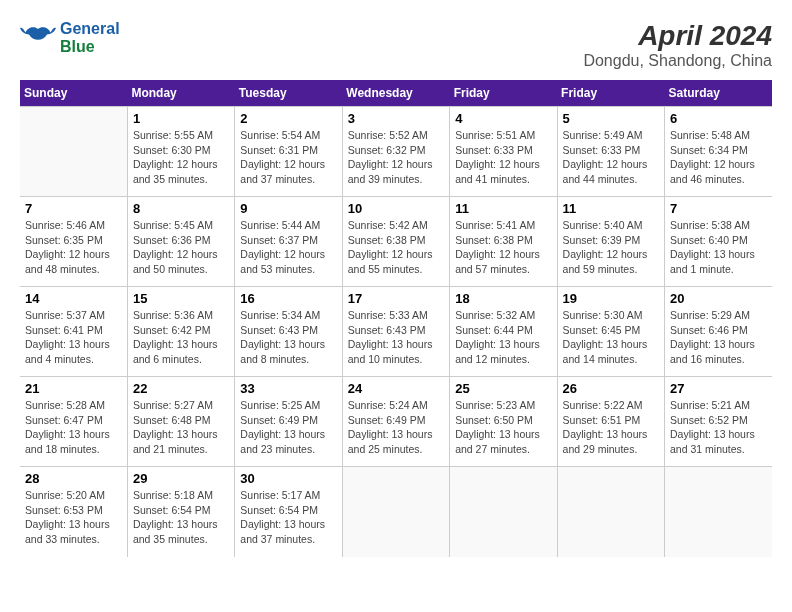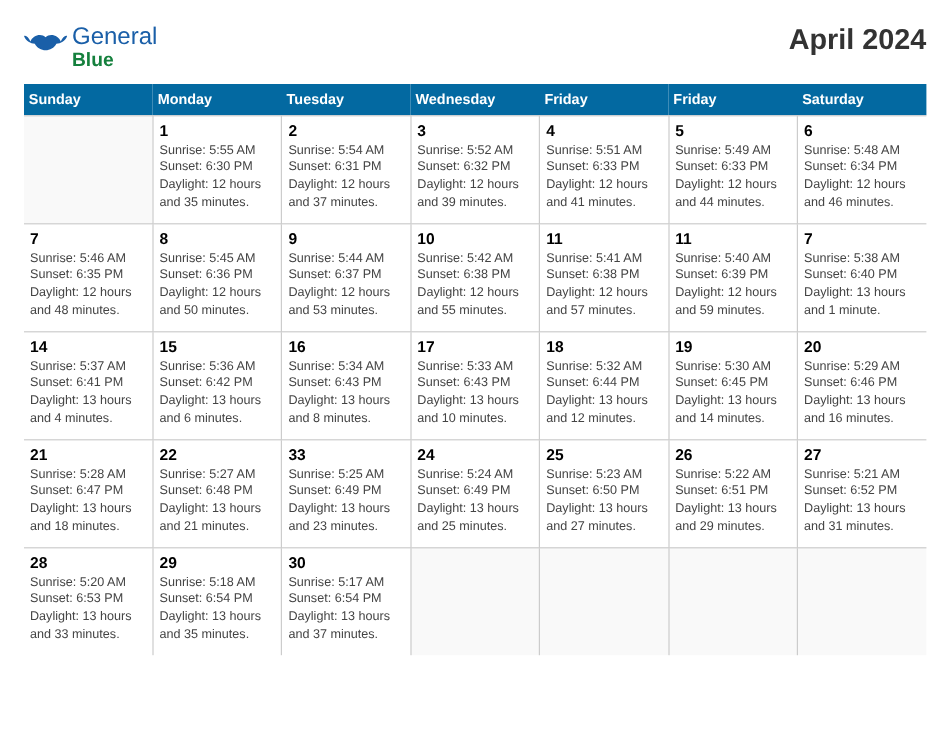--- a/index.html
+++ b/index.html
@@ -22,35 +22,36 @@
       gap: 4px;
     }
     .logo-bird {
       width: 36px;
       height: 36px;
     }
     .title-block {
       text-align: right;
     }
     .month-title {
-      font-size: 24px;
+      font-size: 28px;
       font-weight: bold;
       color: #333;
+      font-style: italic;
     }
     .location {
       font-size: 16px;
       color: #555;
     }
     table {
       width: 100%;
       border-collapse: collapse;
       font-size: 11px;
     }
     thead tr th {
-      background-color: #0369a1;
+      background-color: #4c1d95;
       color: #fff;
       padding: 6px 4px;
       text-align: left;
       font-size: 12px;
       font-weight: bold;
     }
     tbody tr td {
       border: 1px solid #ccc;
       vertical-align: top;
       padding: 4px 5px;
@@ -85,26 +86,27 @@
   </style>
 </head>
 <body>
 
 <div class="header">
   <div class="logo">
     <svg class="logo-bird" viewBox="0 0 40 40" xmlns="http://www.w3.org/2000/svg">
       <path d="M20 10 C24 6, 32 8, 34 14 C36 10, 38 8, 40 9 C38 14, 34 16, 30 16 C28 20, 24 22, 20 22 C16 22, 12 20, 10 16 C6 16, 2 14, 0 9 C2 8, 4 10, 6 14 C8 8, 16 6, 20 10Z" fill="#1a5fa8"></path>
     </svg>
     <div style="display:flex;flex-direction:column;line-height:1.1">
-      <span style="font-size:20px;font-weight:normal;color:#1a5fa8">General</span>
+      <span style="font-size:16px;font-weight:bold;color:#1a5fa8">General</span>
       <span style="font-size:16px;font-weight:bold;color:#15803d">Blue</span>
     </div>
   </div>
   <div class="title-block">
     <div class="month-title">April 2024</div>
+    <div class="location">Dongdu, Shandong, China</div>
   </div>
 </div>
 
 <table>
   <thead>
     <tr>
     <th>Sunday</th>
         <th>Monday</th>
         <th>Tuesday</th>
         <th>Wednesday</th>

